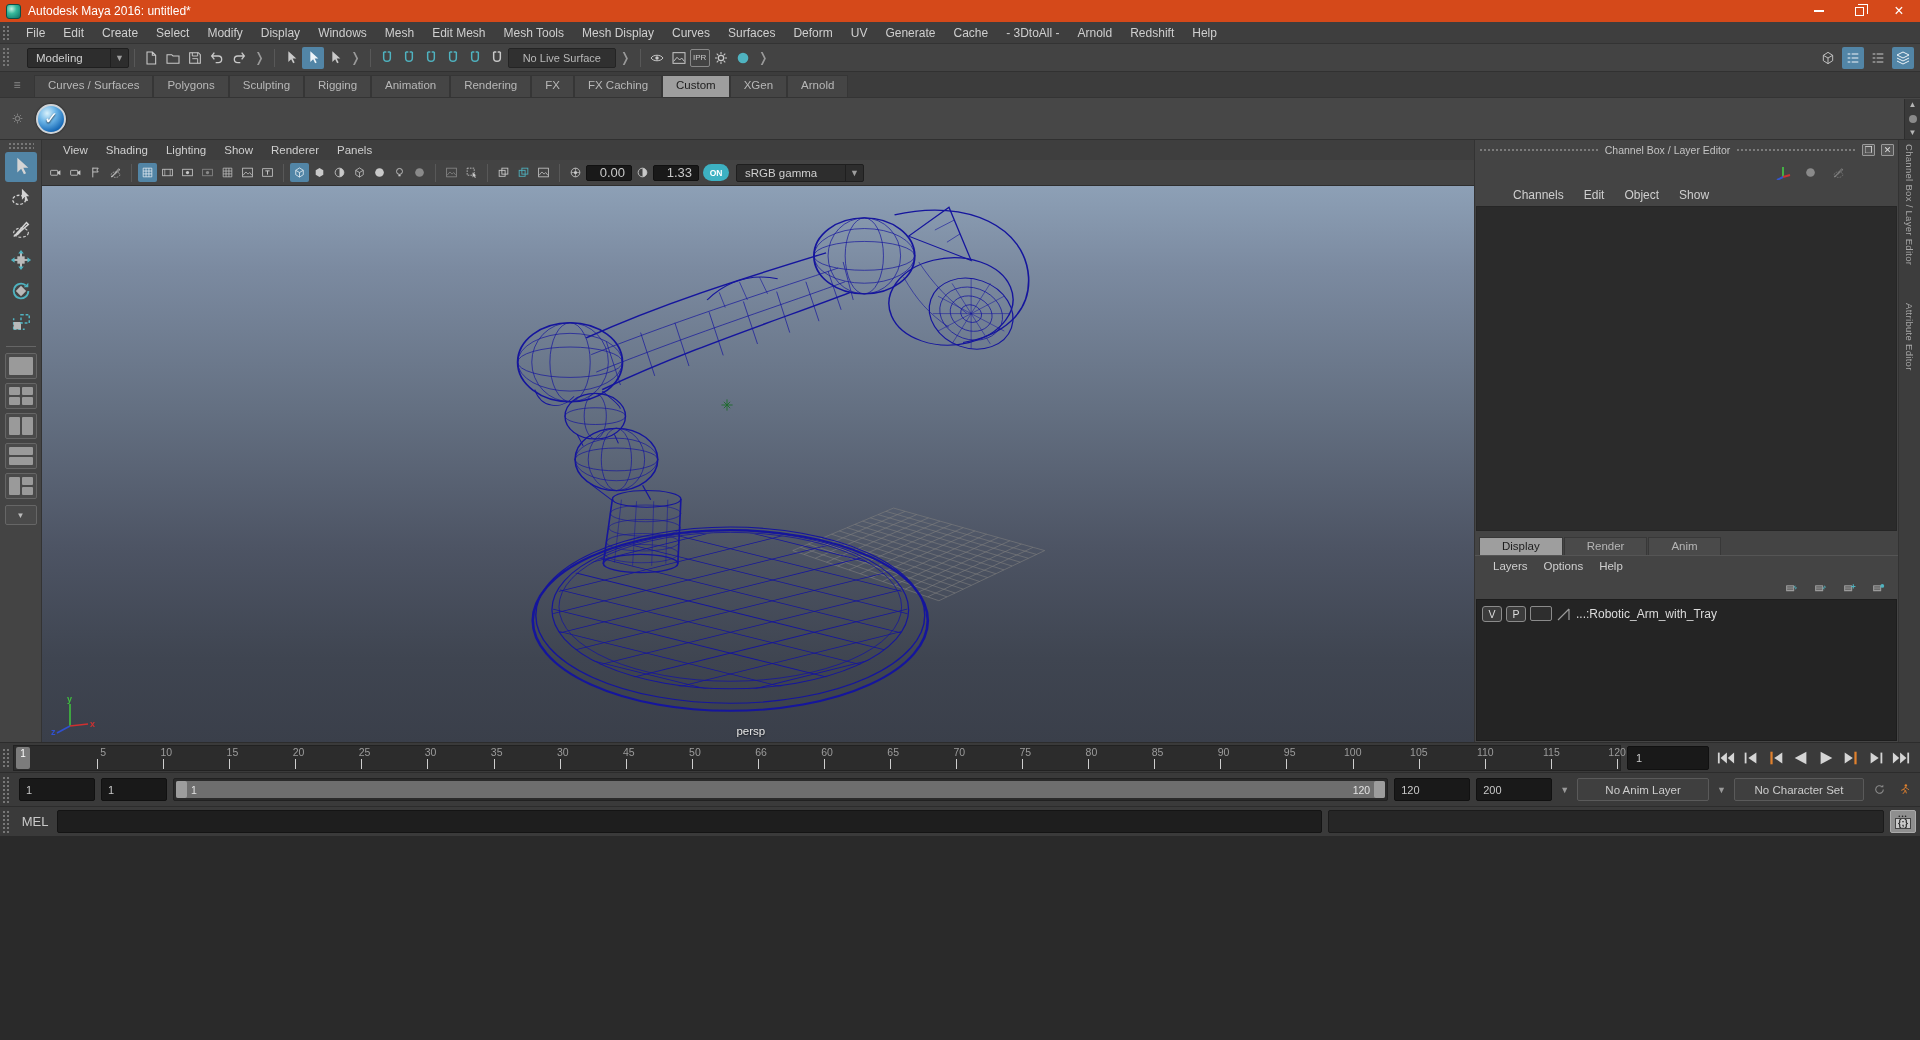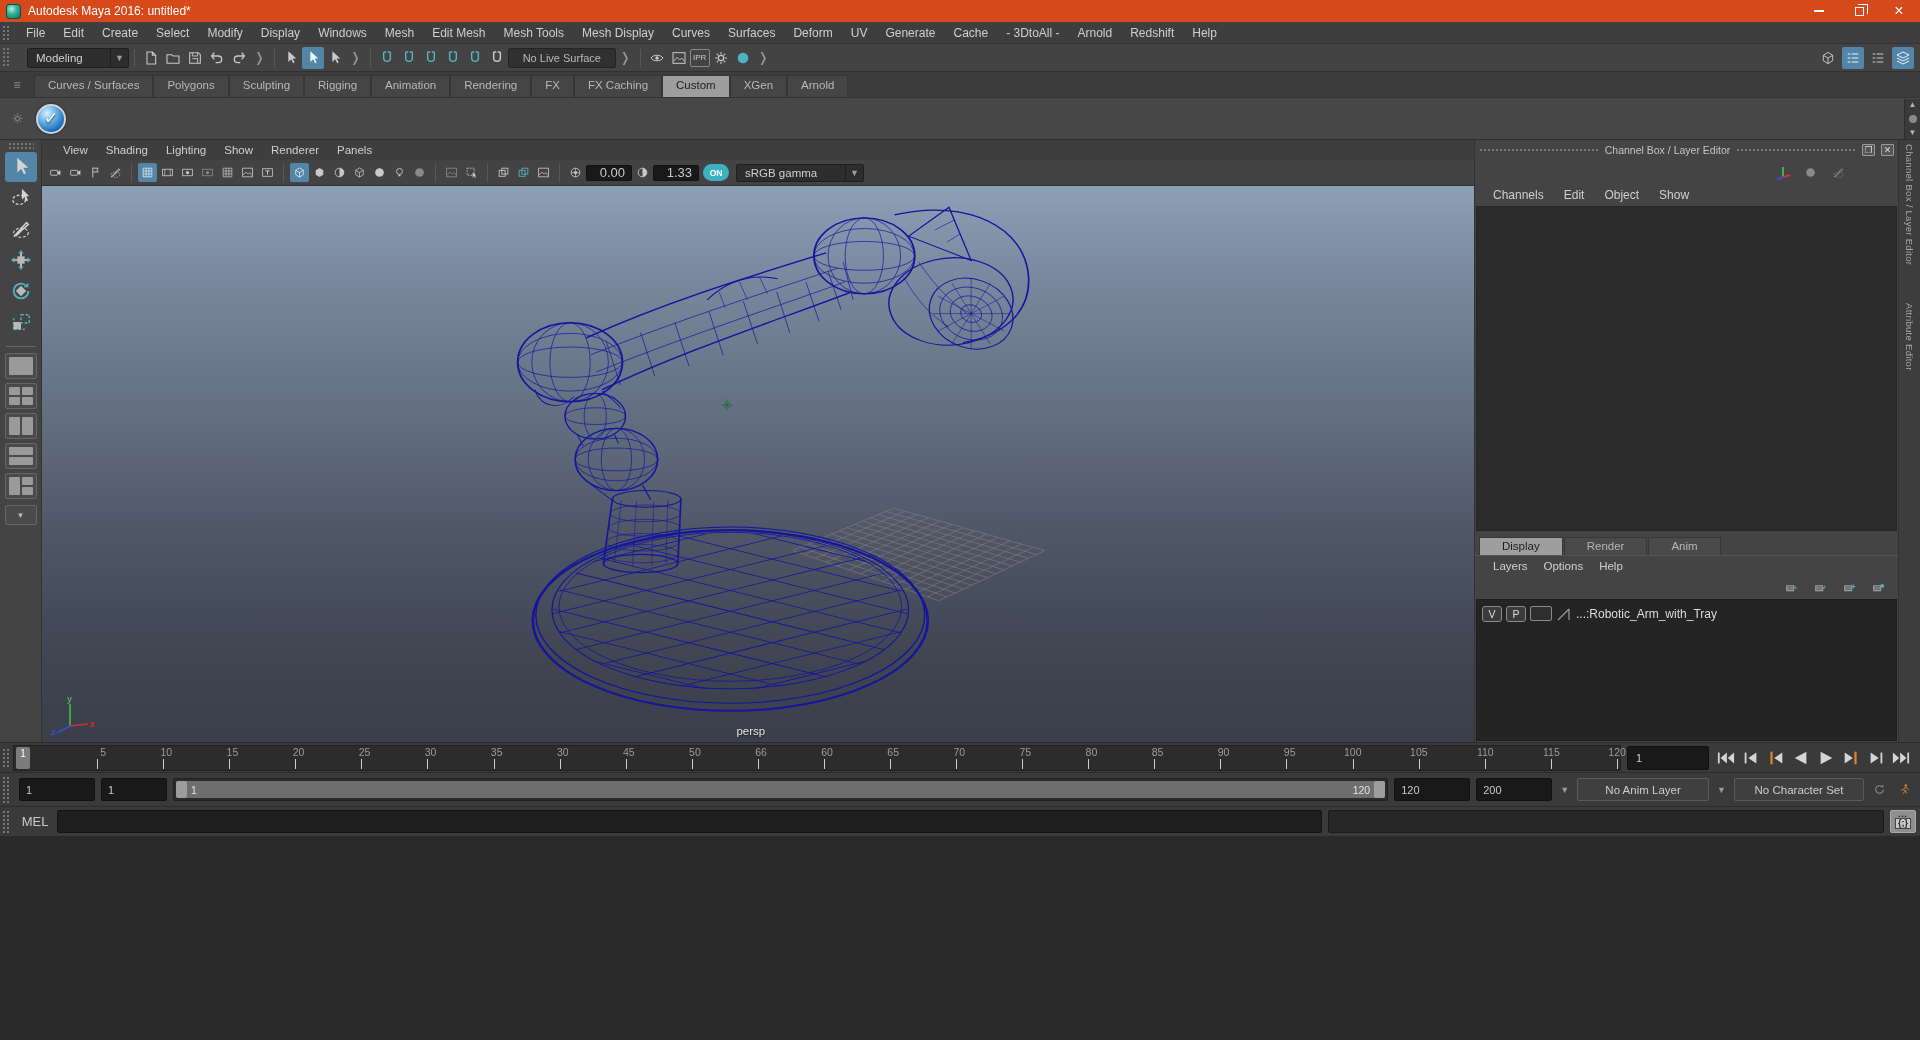--- a/index.html
+++ b/index.html
@@ -108,21 +108,21 @@
   .origin-cross { position:absolute; left:47.3%; top:38%; }
 
   
   .rpanel { width:424px; background:#444; display:flex; flex-direction:column; flex:0 0 auto; border-right:1px solid #333;}
   .rp-header { height:20px; display:flex; align-items:center; padding:0 4px; gap:6px; flex:0 0 auto;}
   .rp-dots { flex:1; height:5px; background-image:radial-gradient(#7b7b7b .8px, transparent 1px); background-size:4px 4px; }
   .rp-title { color:#c3c3c3; font-size:10.5px; white-space:nowrap; }
   .rp-winbtn { width:13px; height:12px; border:1px solid #9a9a9a; border-radius:1px; background:#555;
     display:flex; align-items:center; justify-content:center; color:#ddd; font-size:9px; line-height:1;}
   .rp-iconrow { height:24px; display:flex; align-items:center; justify-content:flex-end; gap:9px; padding-right:50px; flex:0 0 auto;}
-  .rp-menus { height:22px; display:flex; align-items:center; padding-left:4px; flex:0 0 auto;}
+  .rp-menus { height:22px; display:flex; align-items:center; padding-left:24px; flex:0 0 auto;}
   .rp-menus .menu-item { font-size:12px; padding:1px 10px; }
   .cb-content { flex:1; margin:0 1px; background:#2b2b2b; border:1px solid #262626; min-height:0;}
   .le-tabs { height:21px; display:flex; align-items:flex-end; padding-left:4px; gap:1px; flex:0 0 auto; margin-top:3px;}
   .le-tab { padding:2px 22px 3px; background:#4a4a4a; border:1px solid #383838; border-bottom:none; color:#b5b5b5; font-size:11.5px;}
   .le-tab.active { background:#9e9e9e; color:#1d1d1d; }
   .le-menus { height:20px; display:flex; align-items:center; padding-left:6px; border-top:1px solid #555; flex:0 0 auto;}
   .le-menus .menu-item { font-size:11.5px; padding:1px 8px; }
   .le-iconrow { height:24px; display:flex; align-items:center; justify-content:flex-end; gap:10px; padding-right:10px; flex:0 0 auto;}
   .layer-list { flex:0 0 142px; margin:0 1px 1px; background:#242424; border:1px solid #1d1d1d; padding:3px 2px;}
   .layer-row { height:21px; display:flex; align-items:center; gap:4px; padding:0 3px; }

